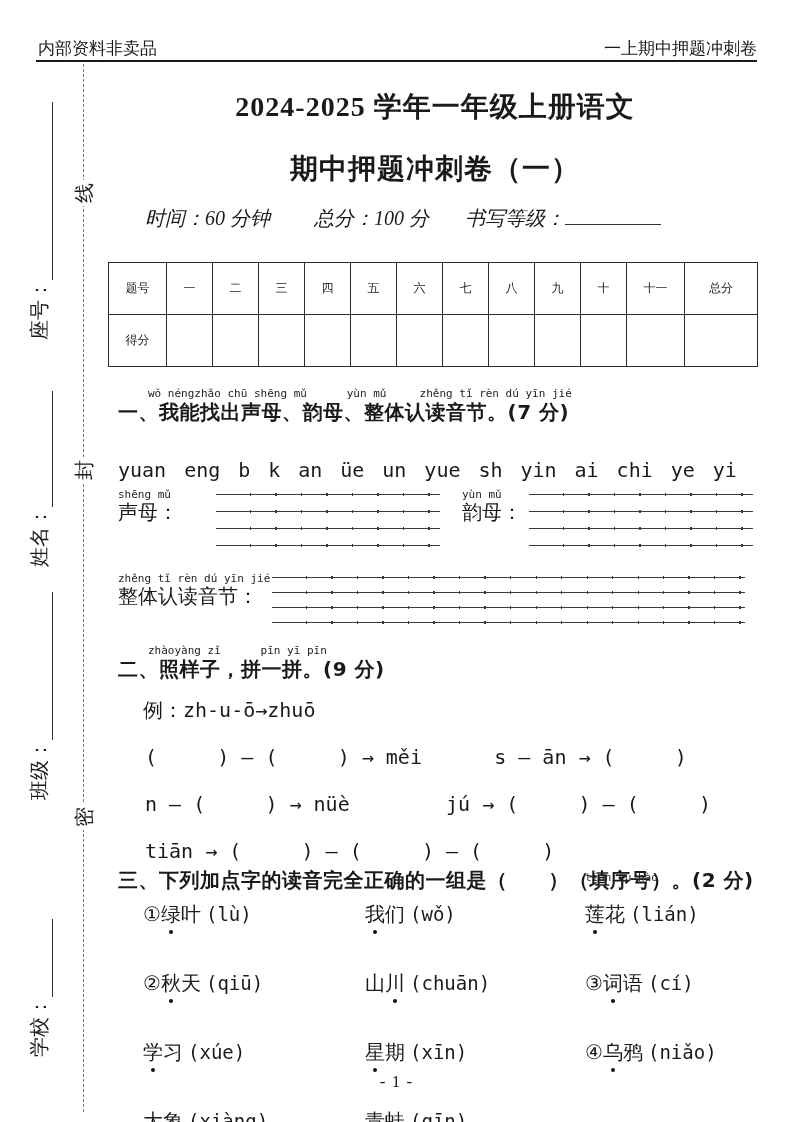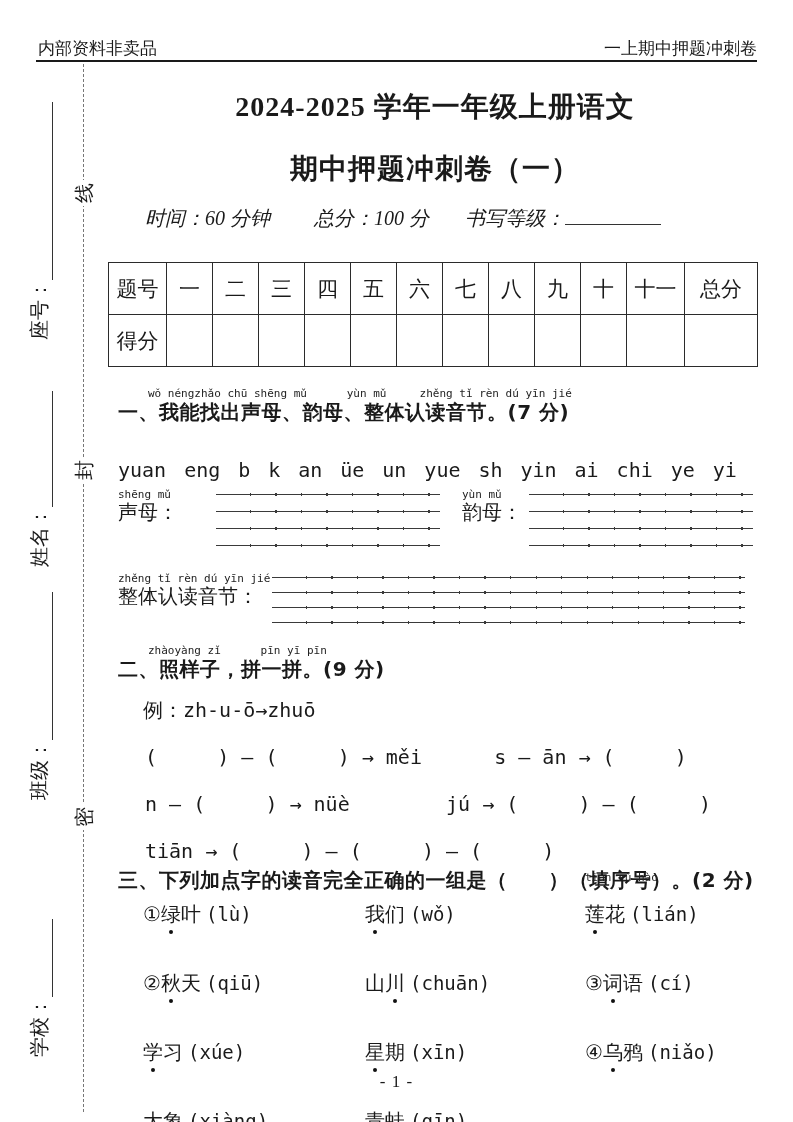--- a/index.html
+++ b/index.html
@@ -29,21 +29,21 @@
   
   .title1{left:110px;top:88px;width:650px;text-align:center;font-size:28px;font-weight:700;letter-spacing:1px;}
   .title2{left:110px;top:150px;width:650px;text-align:center;font-size:28px;font-weight:700;letter-spacing:1px;}
   .info-row{left:145px;top:205px;font-size:20px;white-space:nowrap;font-style:italic;}
   .info-row .gap1{margin-right:44px;} .info-row .gap2{margin-right:36px;}
   .wg-ul{display:inline-block;width:96px;border-bottom:1.3px solid #333;height:18px;}
 
   
   .score-table{left:108px;top:262px;}
   .score-table table{border-collapse:collapse;table-layout:fixed;}
-  .score-table td{border:1px solid #2b2b2b;height:51px;text-align:center;font-size:21px;padding:0;}
+  .score-table td{border:1px solid #2b2b2b;height:51px;text-align:center;font-size:12px;padding:0;}
 
   
   .q-block{font-size:20px;}
   .pinyin{font-family:"DejaVu Sans Mono","Liberation Mono",monospace;font-size:11px;
           line-height:13px;white-space:pre;color:#222;}
   .q-head{font-weight:700;font-family:"DejaVu Sans","Liberation Sans",sans-serif;
           font-size:20px;letter-spacing:0.5px;line-height:24px;}
   .pl30{padding-left:30px;}
   .s1{left:118px;top:387px;} .s2{left:118px;top:644px;} .s3{left:118px;top:855px;width:645px;}
   .s3 .pin-row{position:relative;height:13px;}

